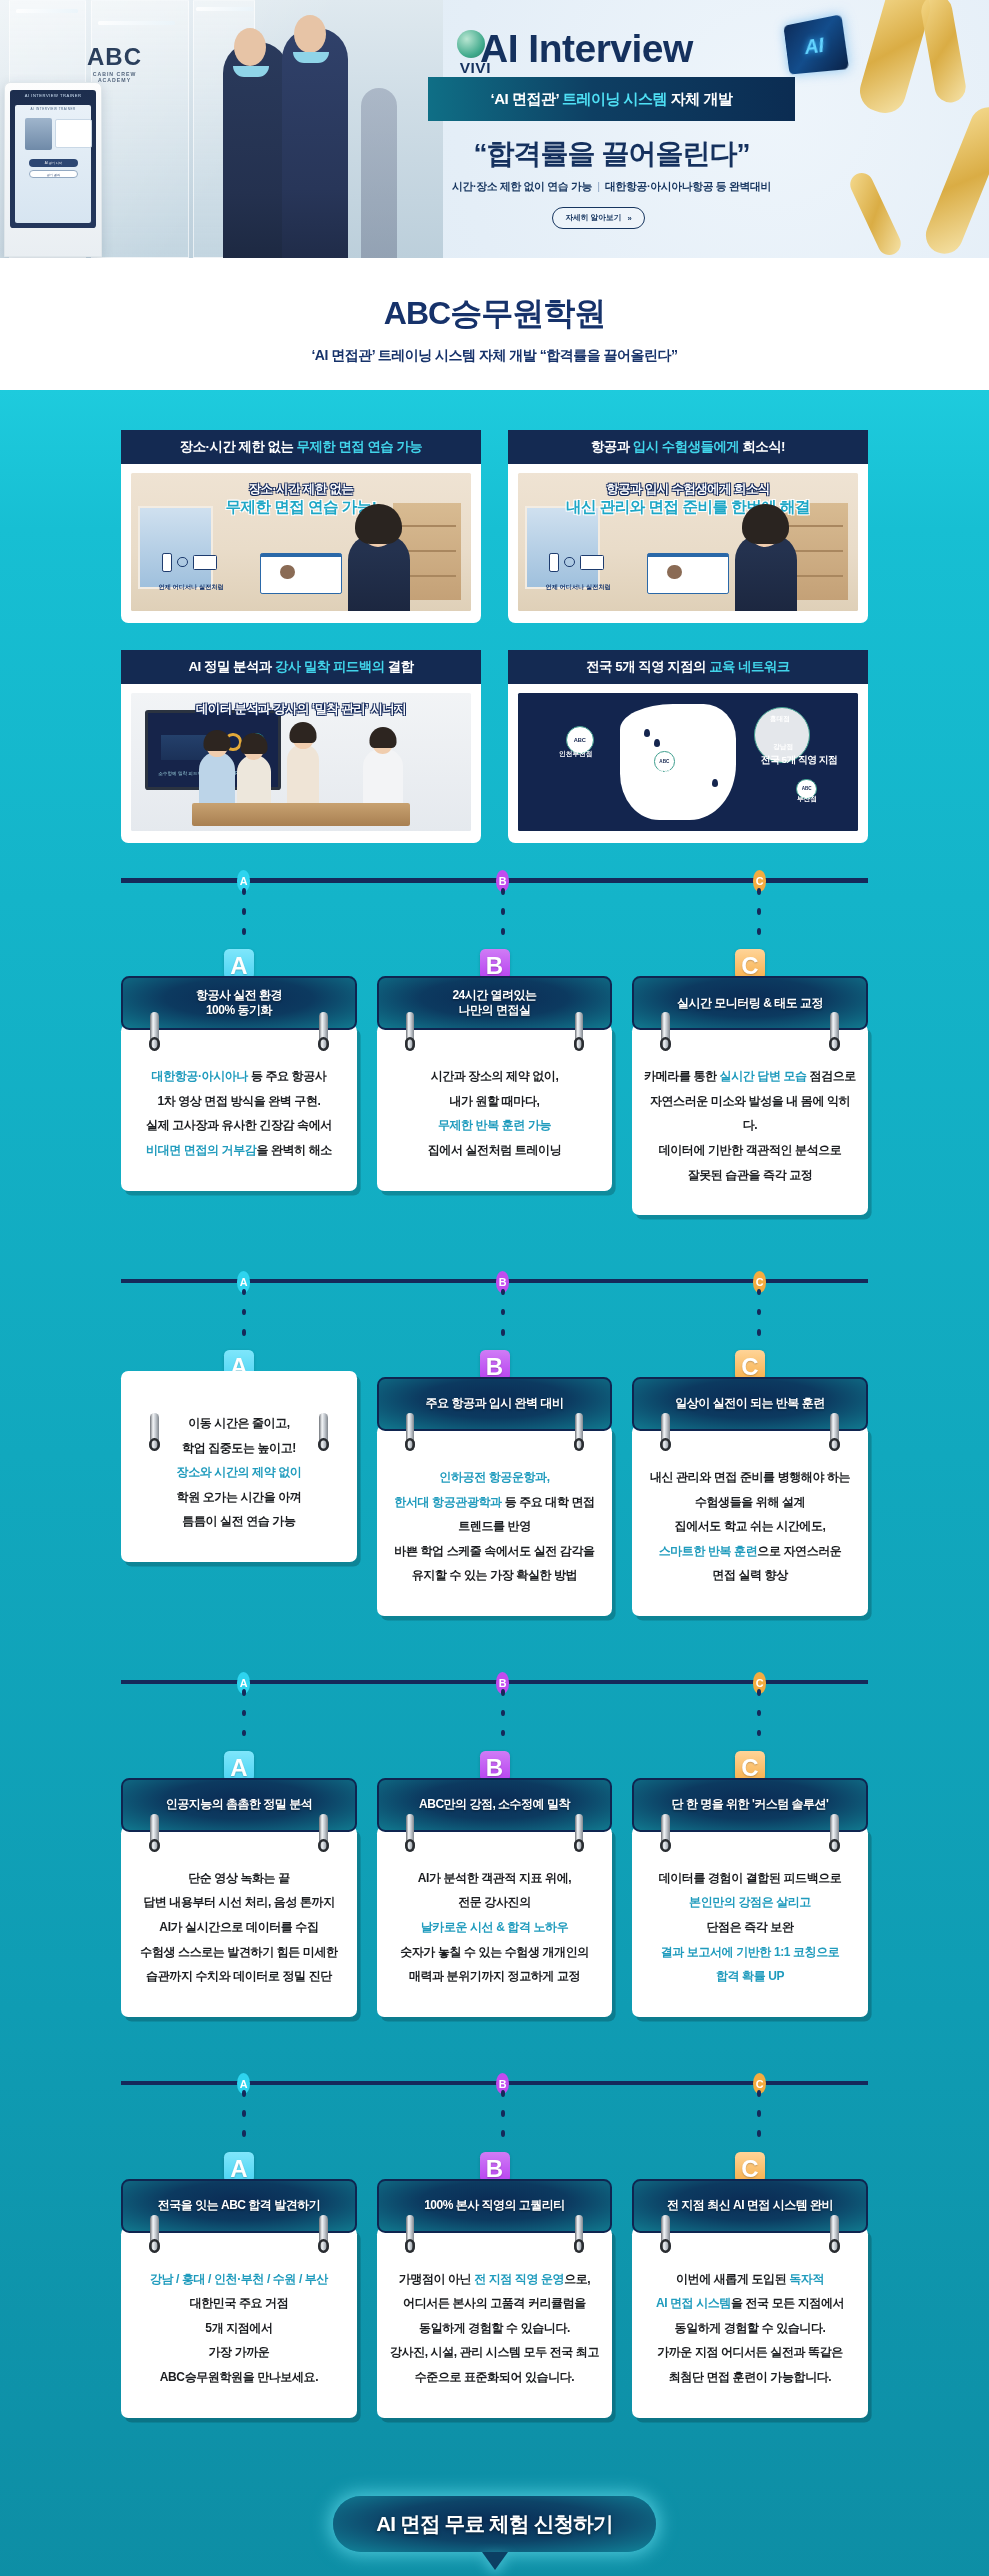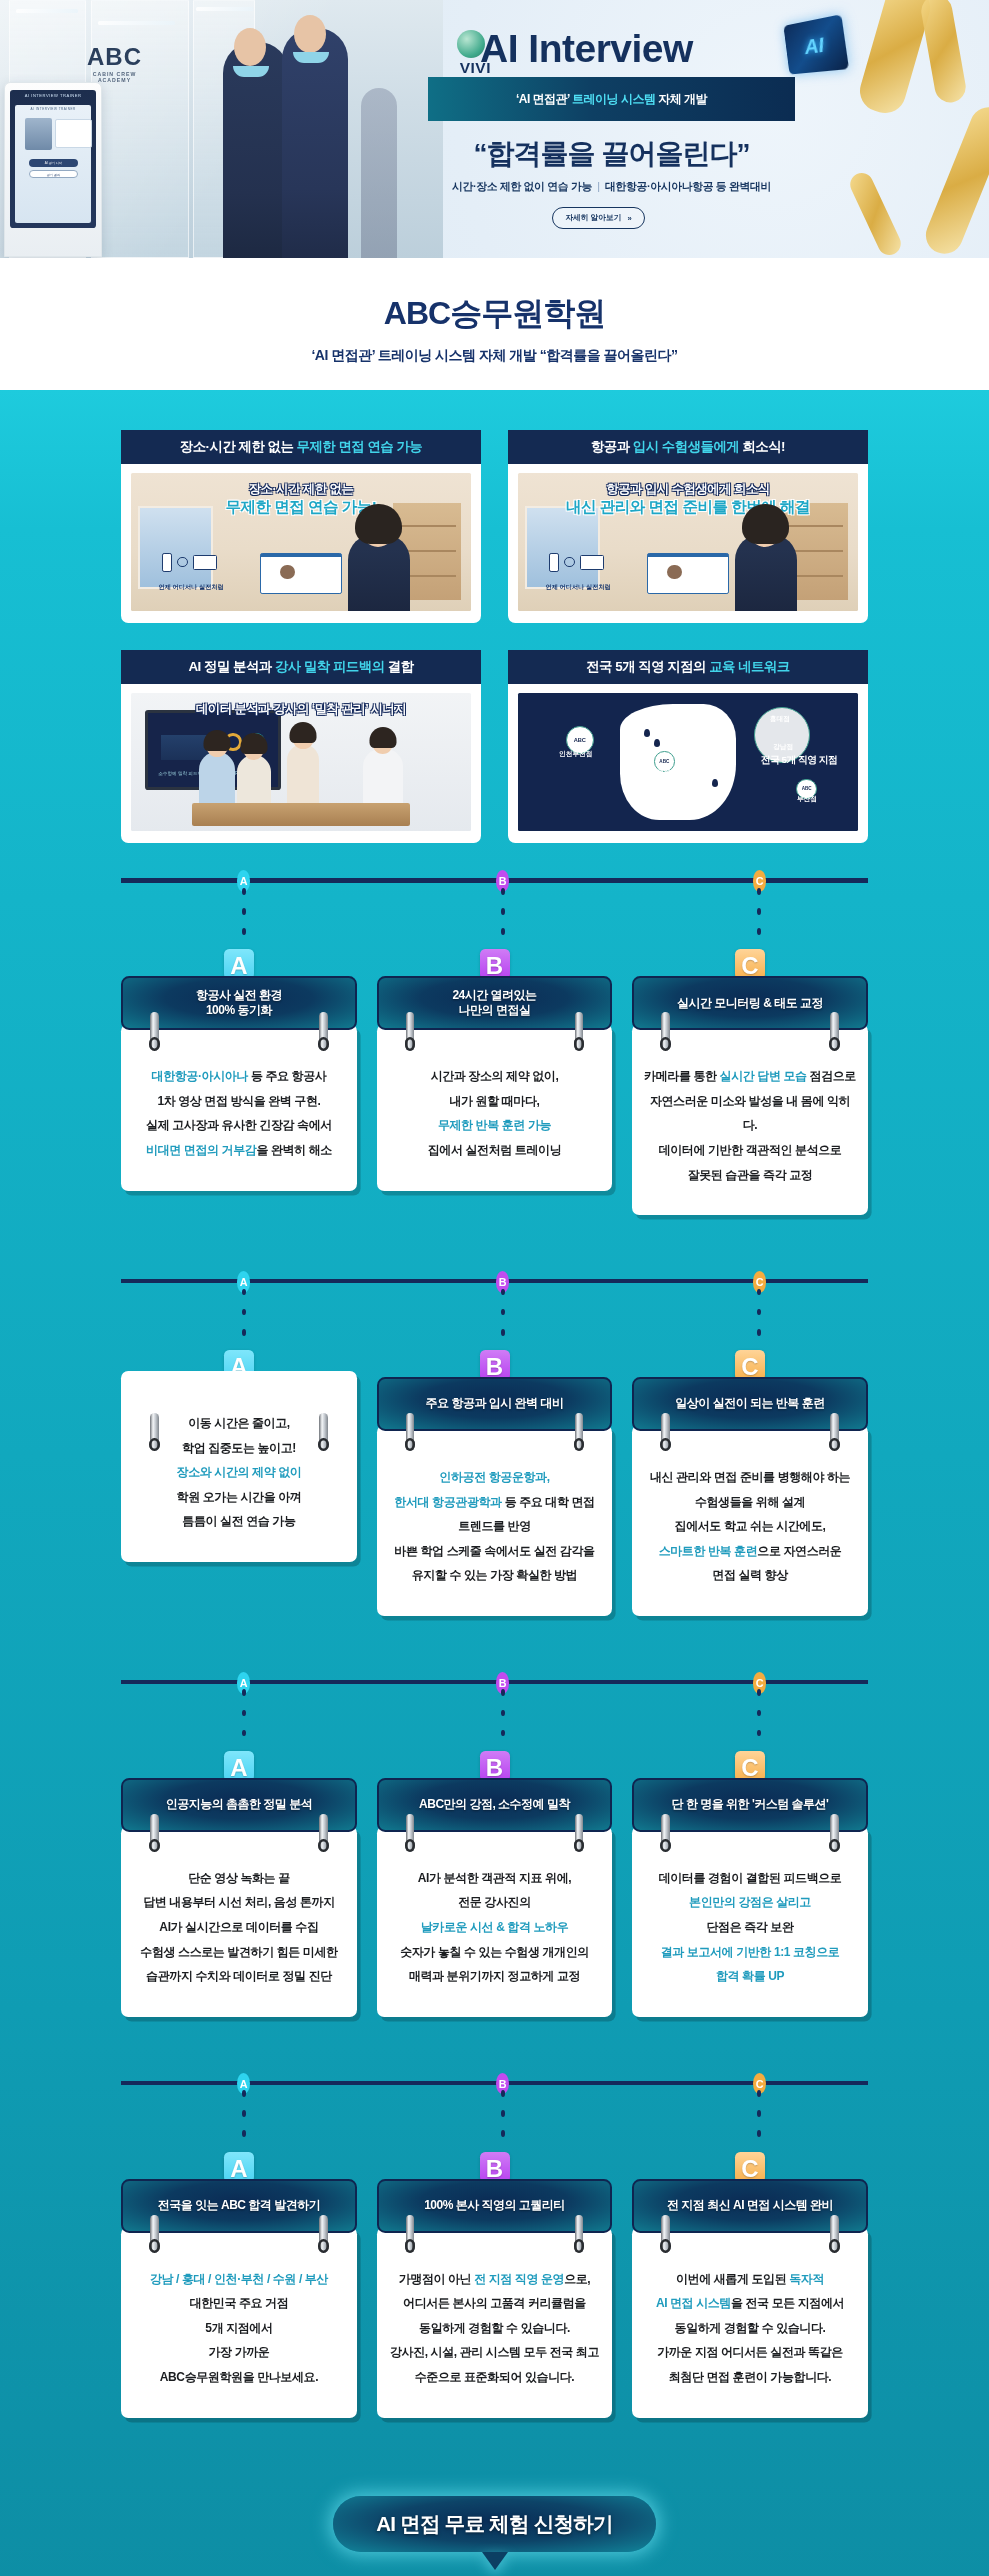--- a/index.html
+++ b/index.html
@@ -89,21 +89,21 @@
     border-radius:5.2px;box-shadow:0 0 11.3px rgba(60,160,235,.55);
     display:flex;align-items:center;justify-content:center;
     color:#63d4ff;font-size:20.6px;font-weight:bold;font-style:italic;
     text-shadow:0 0 7.2px #35b7ff;
   }
   .hero-band{
     position:absolute;left:0px;top:77px;width:367px;height:44px;
     background:linear-gradient(90deg,#0f6f86 0%, #0e3f63 45%, #0b2c52 100%);
     display:flex;align-items:center;justify-content:center;
   }
-  .hero-band span{font-size:12px;font-weight:bold;color:#fff;letter-spacing:-0.5px;}
+  .hero-band span{font-size:15px;font-weight:bold;color:#fff;letter-spacing:-0.5px;}
   .hero-band .hl{color:#4fe0f5;}
   .hero-h2{
     position:absolute;left:0px;top:135px;width:367px;text-align:center;
     font-size:28px;font-weight:bold;color:#15315e;letter-spacing:-1px;
   }
   .hero-sub{
     position:absolute;left:0px;top:180px;width:367px;text-align:center;
     font-size:10.8px;font-weight:bold;color:#16355f;letter-spacing:-0.3px;
   }
   .hero-sub .sep{color:#8ba4c2;margin:0 5.2px;font-weight:normal}

